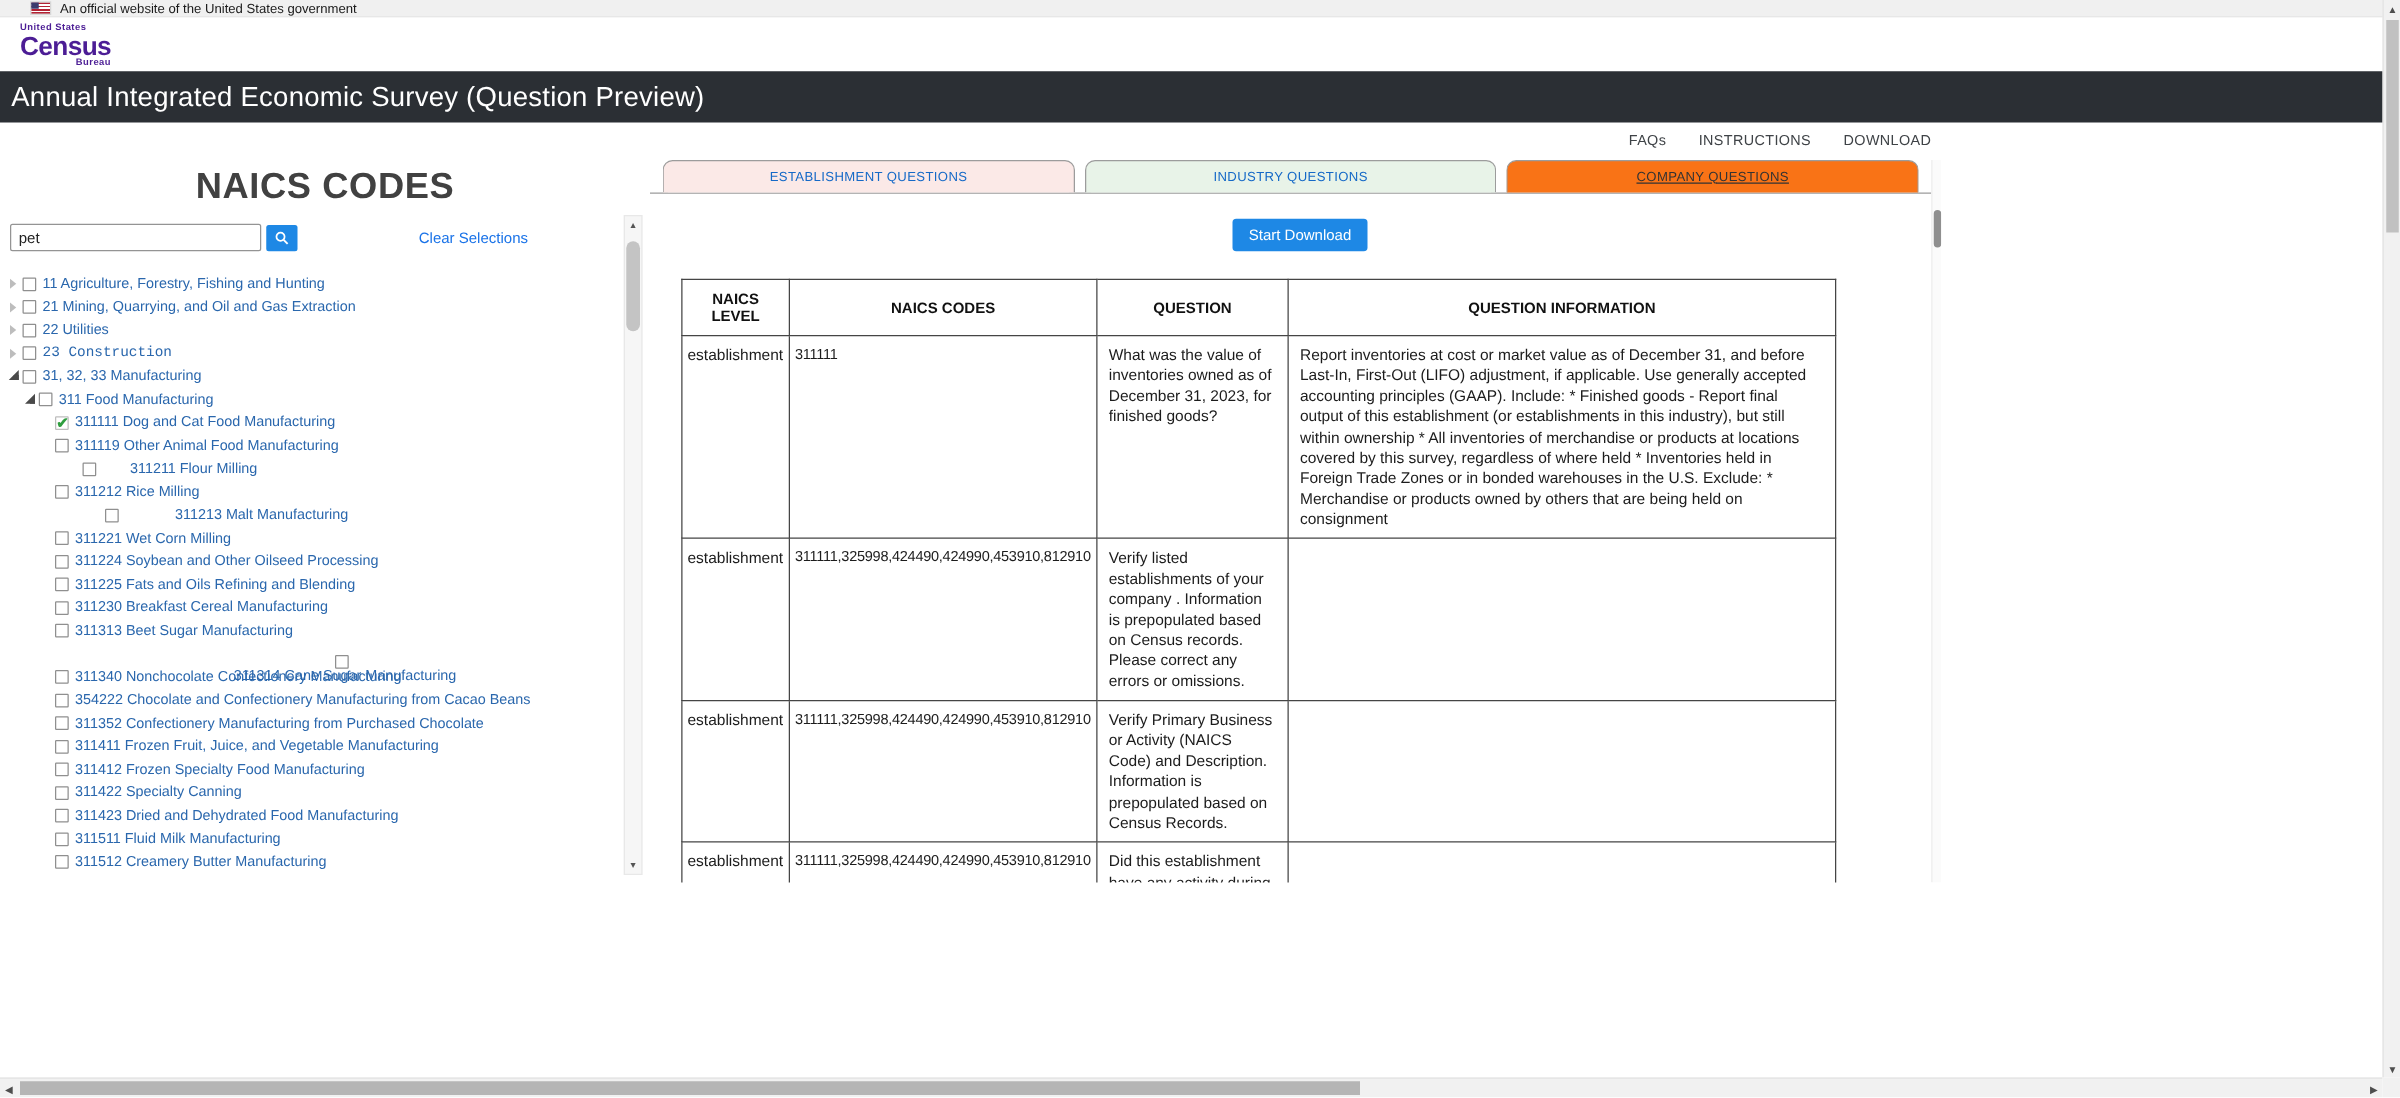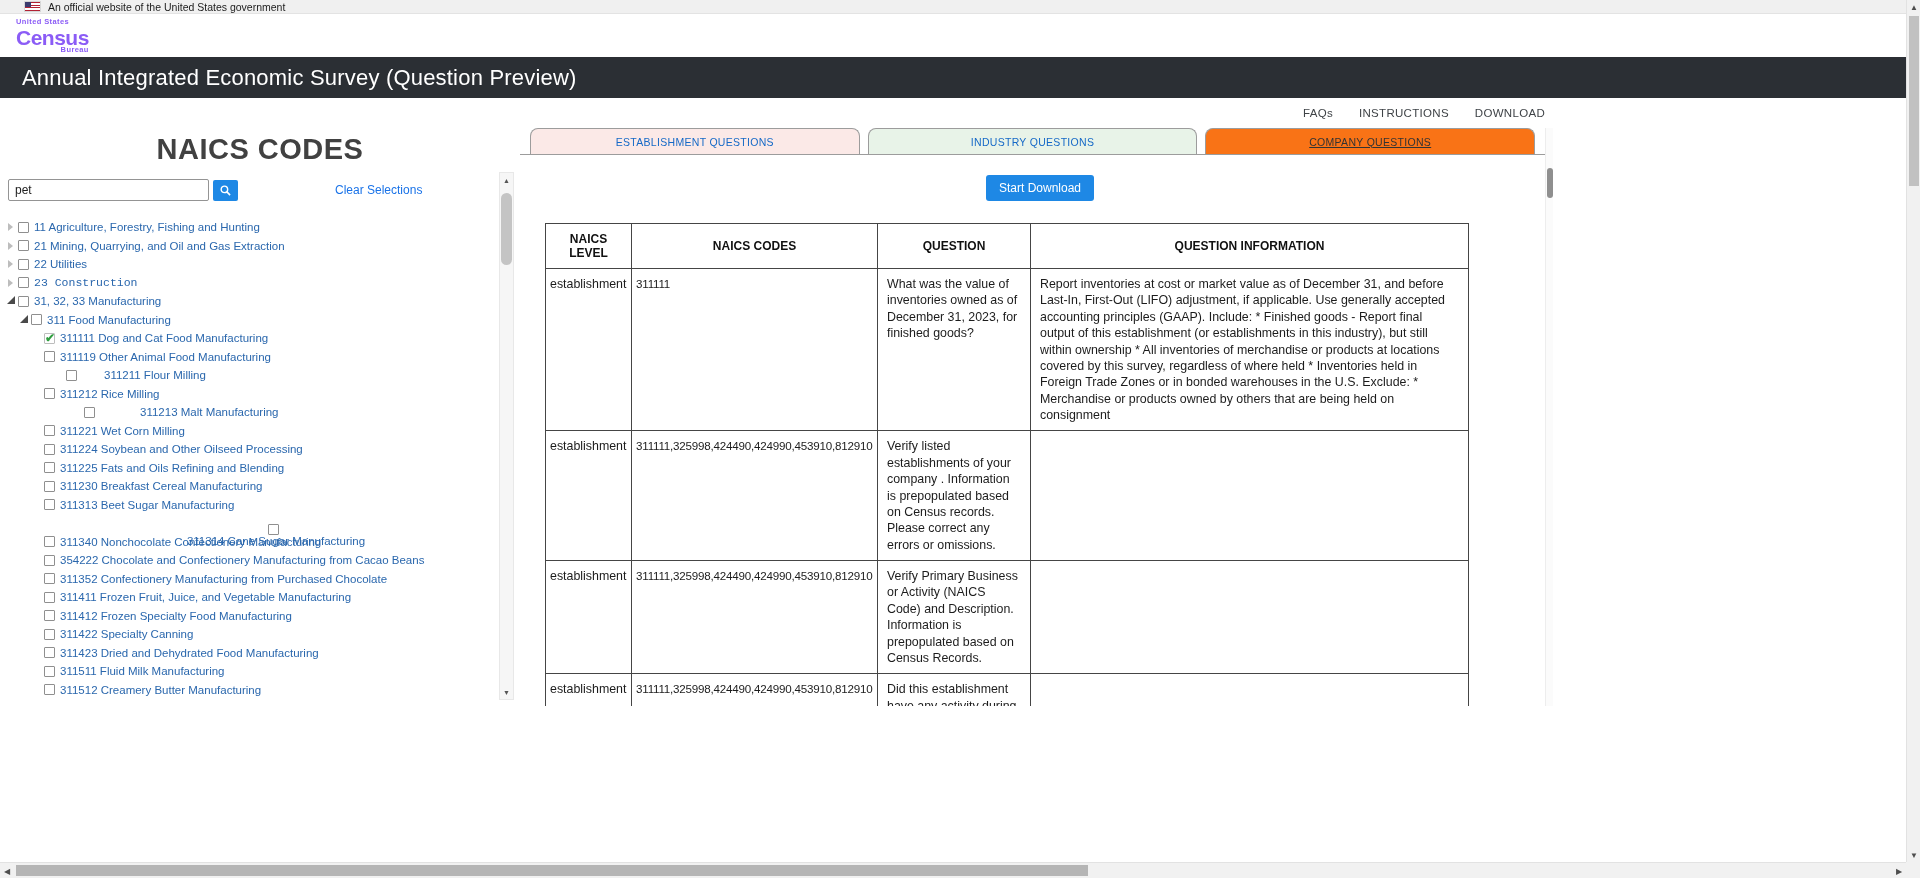--- a/index.html
+++ b/index.html
@@ -10,28 +10,28 @@
   .gov-banner { position:absolute; top:0; left:0; width:100%; height:14px; background:#f0f0f0;
     border-bottom:1px solid #e3e3e3; display:flex; align-items:center; padding-left:25px; gap:8px;
     font-size:10.5px; color:#1b1b1b; }
   .us-flag { width:15px; height:9px; position:relative; flex:none;
     background:repeating-linear-gradient(180deg,#b22234 0 1.3px,#ffffff 1.3px 2.6px); outline:1px solid #d7d7d7; }
   .us-flag::after { content:''; position:absolute; left:0; top:0; width:6px; height:4.6px; background:#3c3b6e; }
 
   
   .logo-bar { position:absolute; top:14px; left:0; width:100%; height:43px; background:#fff;
     display:flex; align-items:center; padding-left:16px; }
-  .census-logo { line-height:1; color:#8b5cf6; cursor:pointer; }
+  .census-logo { line-height:1; color:#4c1d95; cursor:pointer; }
   .logo-top { font-size:7.5px; font-weight:bold; letter-spacing:.4px; }
   .logo-main { font-size:21px; font-weight:bold; letter-spacing:-.5px; margin-top:1px; }
   .logo-sub { font-size:7.5px; font-weight:bold; text-align:right; margin-top:-2px; letter-spacing:.4px; }
 
   
   .app-header { position:absolute; top:57px; left:0; width:100%; height:41px; background:#2b2f34;
-    color:#fff; display:flex; align-items:center; padding-left:22px; font-size:22px; font-weight:500; letter-spacing:.2px; }
+    color:#fff; display:flex; align-items:center; padding-left:9px; font-size:22px; font-weight:500; letter-spacing:.2px; }
 
   
   .links-bar { position:absolute; top:98px; left:0; width:1553px; height:30px; display:flex;
     align-items:center; justify-content:flex-end; gap:26px; font-size:11.5px; color:#3f4347; padding-right:8px; }
   .nav-link { cursor:pointer; letter-spacing:.3px; }
 
   
   .content { position:absolute; top:128px; left:0; width:1920px; height:578px; display:flex; }
 
   

